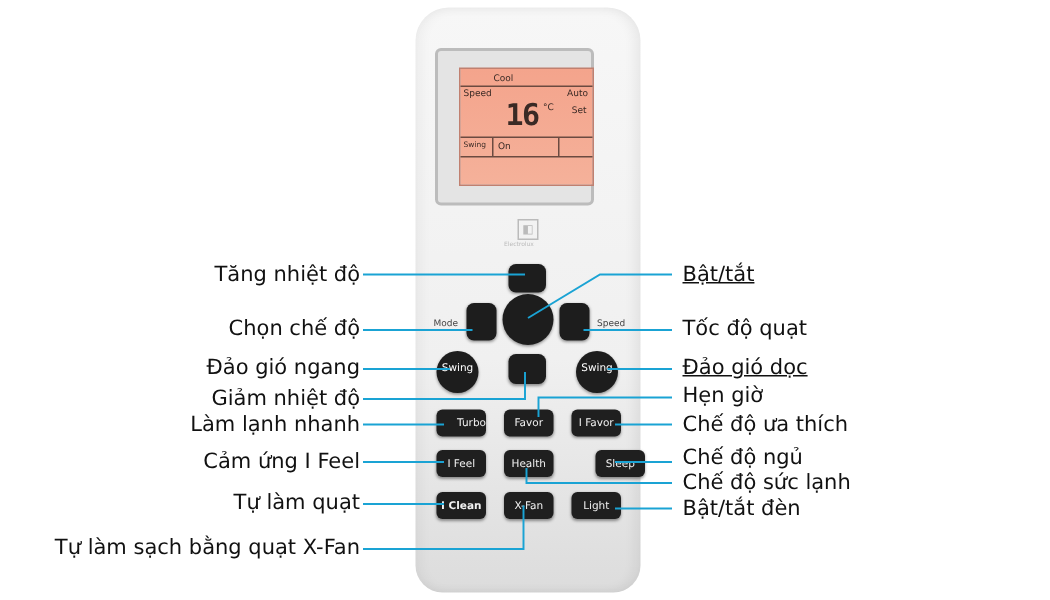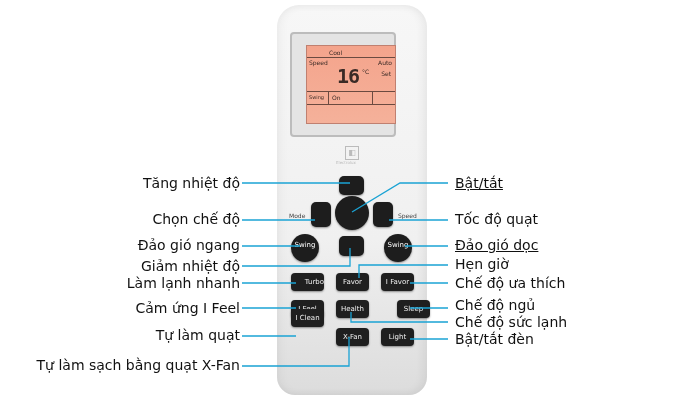--- a/index.html
+++ b/index.html
@@ -60,21 +60,21 @@
 <div class="round" style="left:384px;top:234px;width:28px;height:28px;line-height:22px;">
   <span>Swing</span>
 </div>
 
 <div class="btn" style="left:291px;top:273px;text-align:right;">Turbo</div>
 <div class="btn" style="left:336px;top:273px;">Favor</div>
 <div class="btn" style="left:381px;top:273px;">I Favor</div>
 <div class="btn" style="left:291px;top:300px;">I Feel</div>
 <div class="btn" style="left:336px;top:300px;">Health</div>
 <div class="btn" style="left:381px;top:300px;margin-left:16px;">Sleep</div>
-<div class="btn" style="left:291px;top:309px;">I Clean</div>
+<div class="btn" style="left:291px;top:328px;font-weight:bold;">I Clean</div>
 <div class="btn" style="left:336px;top:328px;">X-Fan</div>
 <div class="btn" style="left:381px;top:328px;text-align:center;">Light</div>
 
 <svg class="lines" width="700" height="400">
   <g stroke="#1aa3d4" stroke-width="1.3" fill="none">
     <polyline points="242,183 350,183"></polyline>
     <polyline points="242,220 315,220"></polyline>
     <polyline points="242,246 300,246"></polyline>
     <polyline points="242,266 350,266 350,248"></polyline>
     <polyline points="242,283 296,283"></polyline>

